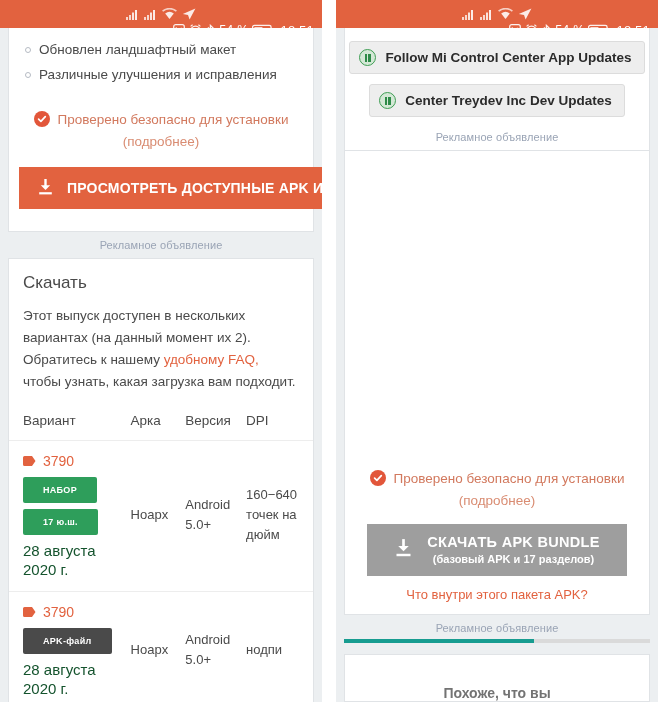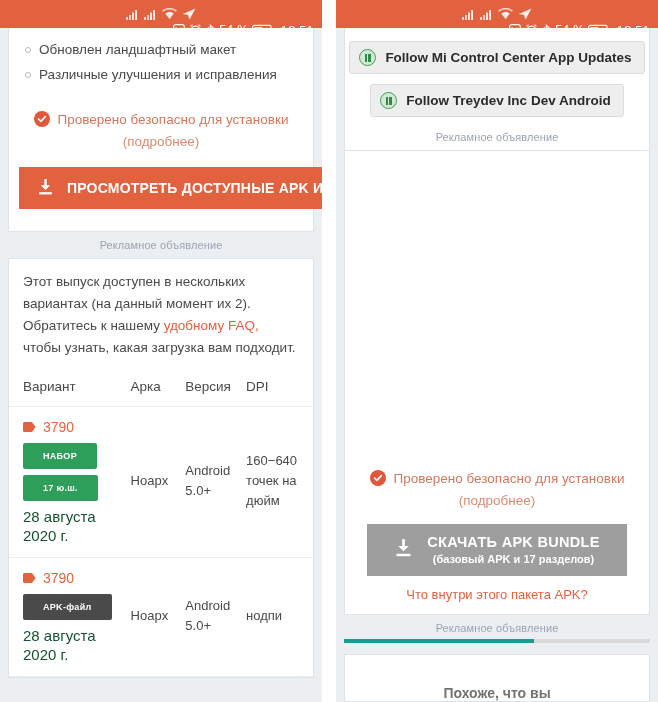--- a/index.html
+++ b/index.html
@@ -362,20 +362,21 @@
                 </svg>
             </span>
             <span>ПРОСМОТРЕТЬ ДОСТУПНЫЕ APK И</span>
           </div>
         </div>
       </div>
 
       <div class="adlabel">Рекламное объявление</div>
 
       <div class="card boxed">
+        <div class="sect-title">Скачать</div>
         <div class="sect-body">
           <span>Этот выпуск доступен в нескольких вариантах (на данный момент их 2). Обратитесь к нашему </span><a href="#">удобному FAQ,</a><span> чтобы узнать, какая загрузка вам подходит.</span>
         </div>
 
         <table class="variants">
           <thead>
             <tr>
               <th class="col-v">Вариант</th>
               <th class="col-a">Арка</th>
               <th class="col-ver">Версия</th>
@@ -505,21 +506,21 @@
                 </span>
               <span>Follow Mi Control Center App Updates</span>
             </div>
           </div>
           <div class="follow-row">
             <div class="follow-btn">
               <span class="ii-icon">
                   <i class="thin"></i>
                   <i></i>
                 </span>
-              <span>Follow Treydev Inc Dev Android</span>
+              <span>Center Treydev Inc Dev Updates</span>
             </div>
           </div>
         </div>
         <div class="adlabel">Рекламное объявление</div>
       </div>
 
       <div class="spacer-fill" style="flex:1 1 auto;margin:0 8px;border-left:1px solid #e0e3e6;border-right:1px solid #e0e3e6;"></div>
 
       <div class="card" style="flex:0 0 auto;">
         <div class="verified">

